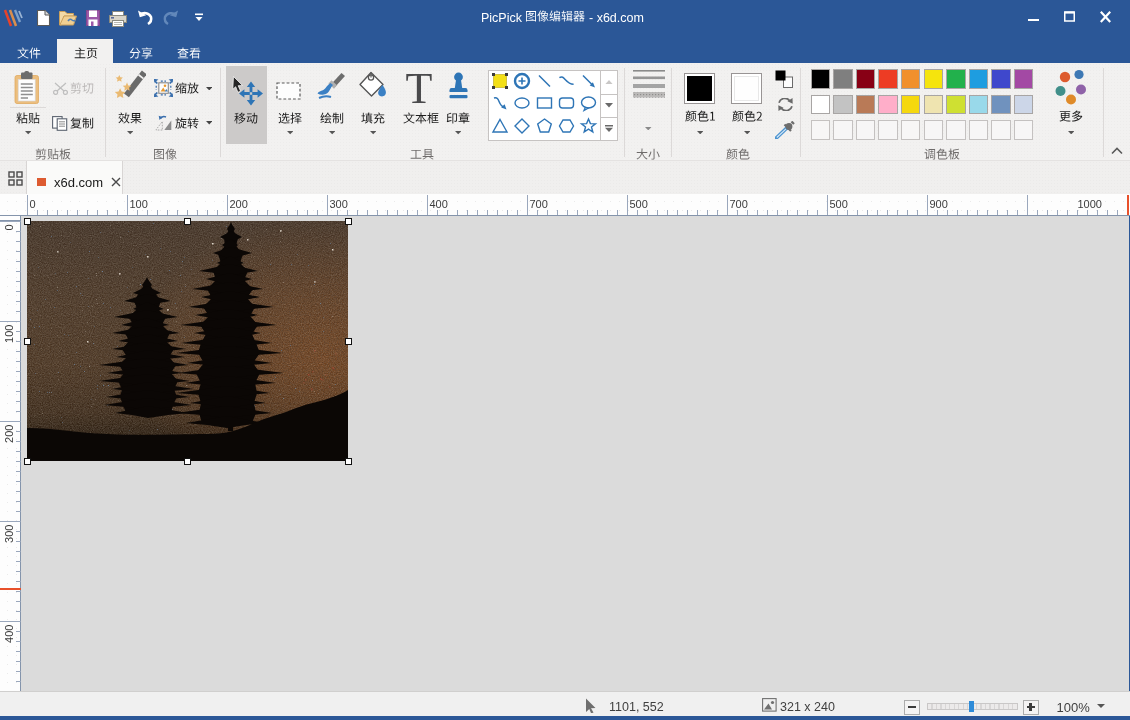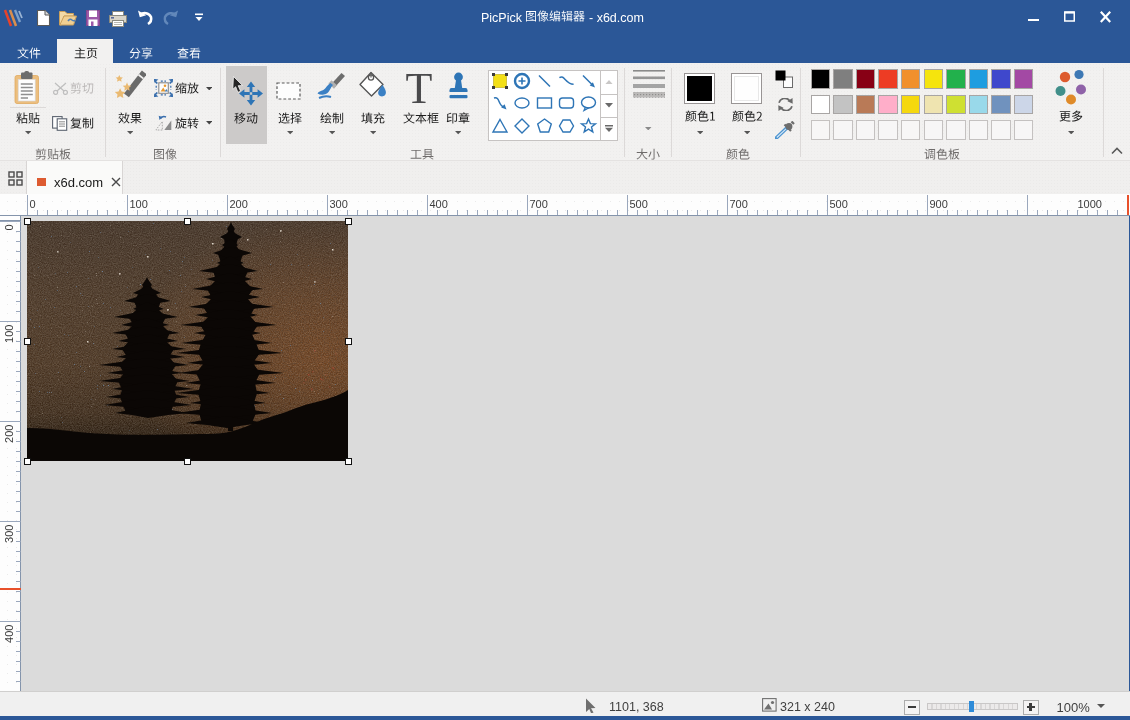--- a/index.html
+++ b/index.html
@@ -1007,21 +1007,21 @@
 <div class="abs" style="left:344.5px;top:217.5px;width:7px;height:7px;background:#fff;border:1.5px solid #111;box-sizing:border-box"></div>
 <div class="abs" style="left:23.5px;top:337.5px;width:7px;height:7px;background:#fff;border:1.5px solid #111;box-sizing:border-box"></div>
 <div class="abs" style="left:344.5px;top:337.5px;width:7px;height:7px;background:#fff;border:1.5px solid #111;box-sizing:border-box"></div>
 <div class="abs" style="left:23.5px;top:457.5px;width:7px;height:7px;background:#fff;border:1.5px solid #111;box-sizing:border-box"></div>
 <div class="abs" style="left:184.0px;top:457.5px;width:7px;height:7px;background:#fff;border:1.5px solid #111;box-sizing:border-box"></div>
 <div class="abs" style="left:344.5px;top:457.5px;width:7px;height:7px;background:#fff;border:1.5px solid #111;box-sizing:border-box"></div>
 <div class="abs" style="left:0;top:691px;width:1130px;height:25px;background:#f0f0f0;border-top:1px solid #d0cfce"></div>
 <svg class="abs" style="left:585px;top:698px" width="12" height="15">
 <path d="M1 0.5 L10.5 10 L6 10.2 L8.5 14.5 L6.2 15.5 L4.3 11 L1 14 Z" fill="#6e6e6e"></path>
   </svg>
-<div style="position:absolute;left:609px;top:700px;font:400 12.5px 'Liberation Sans',sans-serif;color:#3f3f3f;white-space:nowrap;">1101, 368</div>
+<div style="position:absolute;left:609px;top:700px;font:400 12.5px 'Liberation Sans',sans-serif;color:#3f3f3f;white-space:nowrap;">1101, 552</div>
 <svg class="abs" style="left:762px;top:698px" width="15" height="14">
 <rect x="0.6" y="0.6" width="13.5" height="12.5" fill="none" stroke="#707070" stroke-width="1.1"></rect>
 <circle cx="10.5" cy="4.5" r="1.6" fill="#707070"></circle>
 <path d="M2 11.5 L6.5 5.5 L10 11.5 Z" fill="#707070"></path>
   </svg>
 <div style="position:absolute;left:780px;top:700px;font:400 12.5px 'Liberation Sans',sans-serif;color:#3f3f3f;white-space:nowrap;text-align:center;">321 x 240</div>
 <div class="abs" style="left:903.5px;top:699.5px;width:16px;height:15.5px;background:#f4f3f3;border:1px solid #acacac"></div>
 <div class="abs" style="left:907.5px;top:706.3px;width:8px;height:2.2px;background:#3b3b3b"></div>
 <div class="abs" style="left:926.5px;top:703px;width:91px;height:6.5px;background:#eceaea;border:1px solid #c9c7c7;background-image:repeating-linear-gradient(90deg,transparent 0 3px,#d8d6d6 3px 4.5px)"></div>
 <div class="abs" style="left:968.5px;top:701px;width:5px;height:10.5px;background:#2e8bd8"></div>

